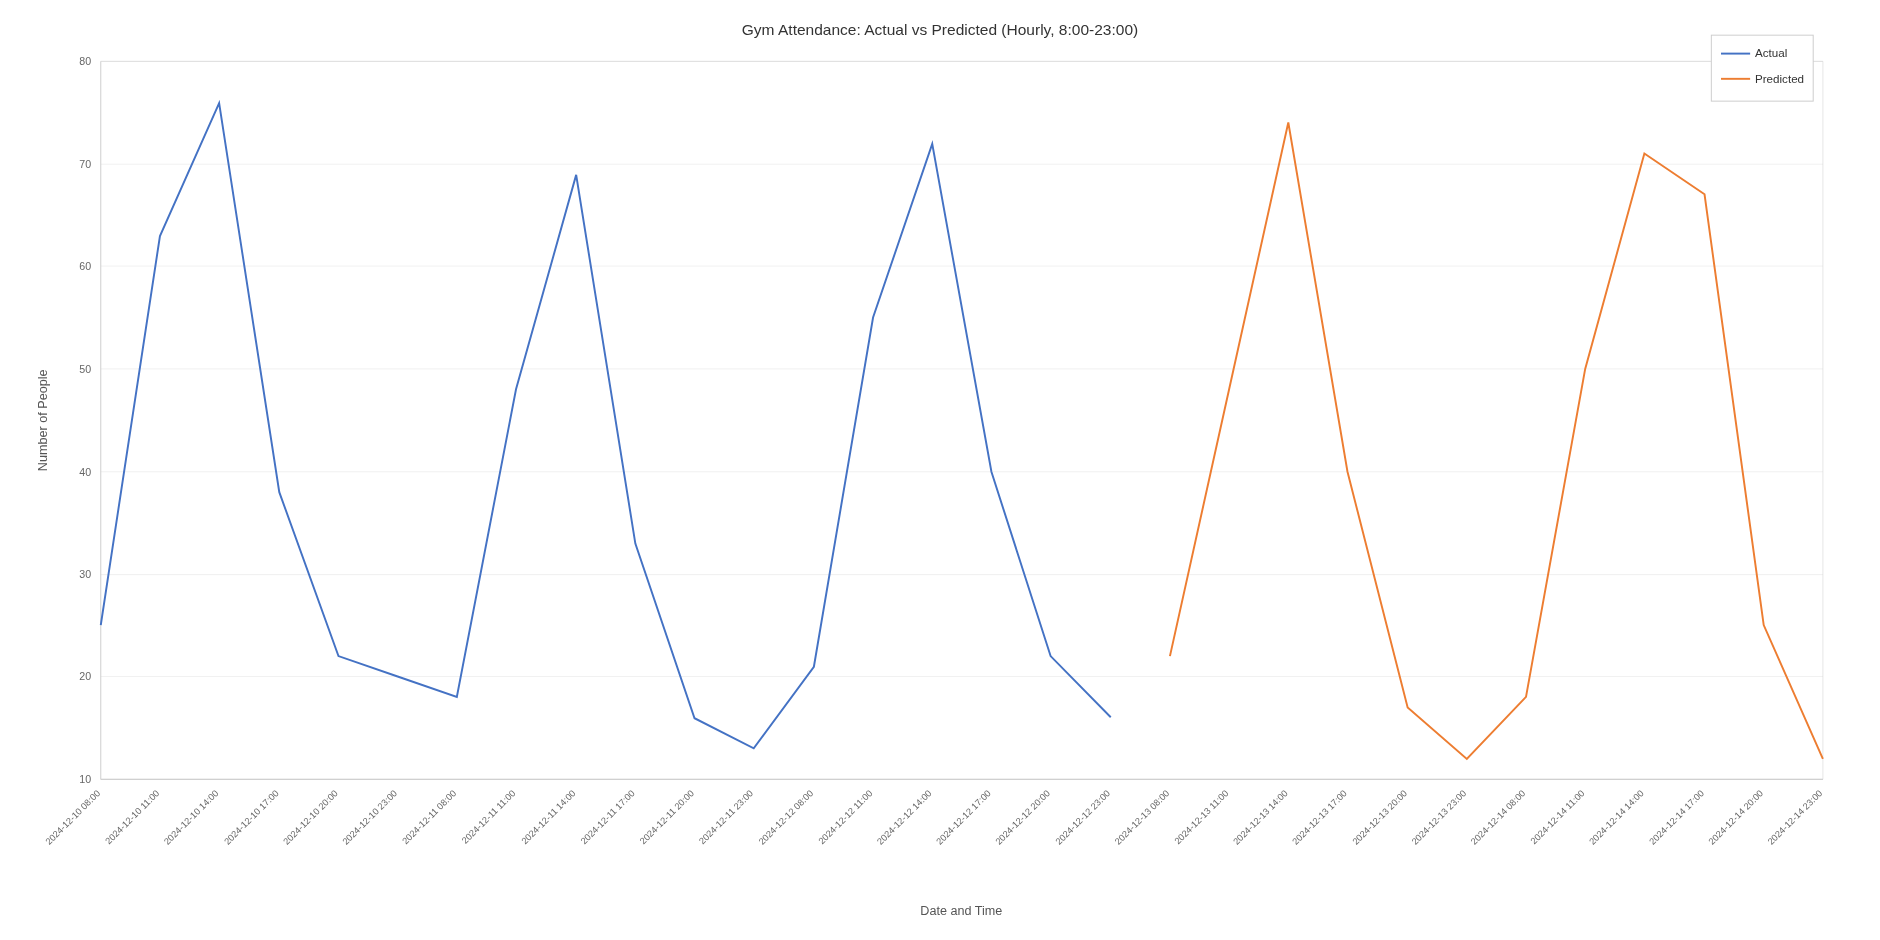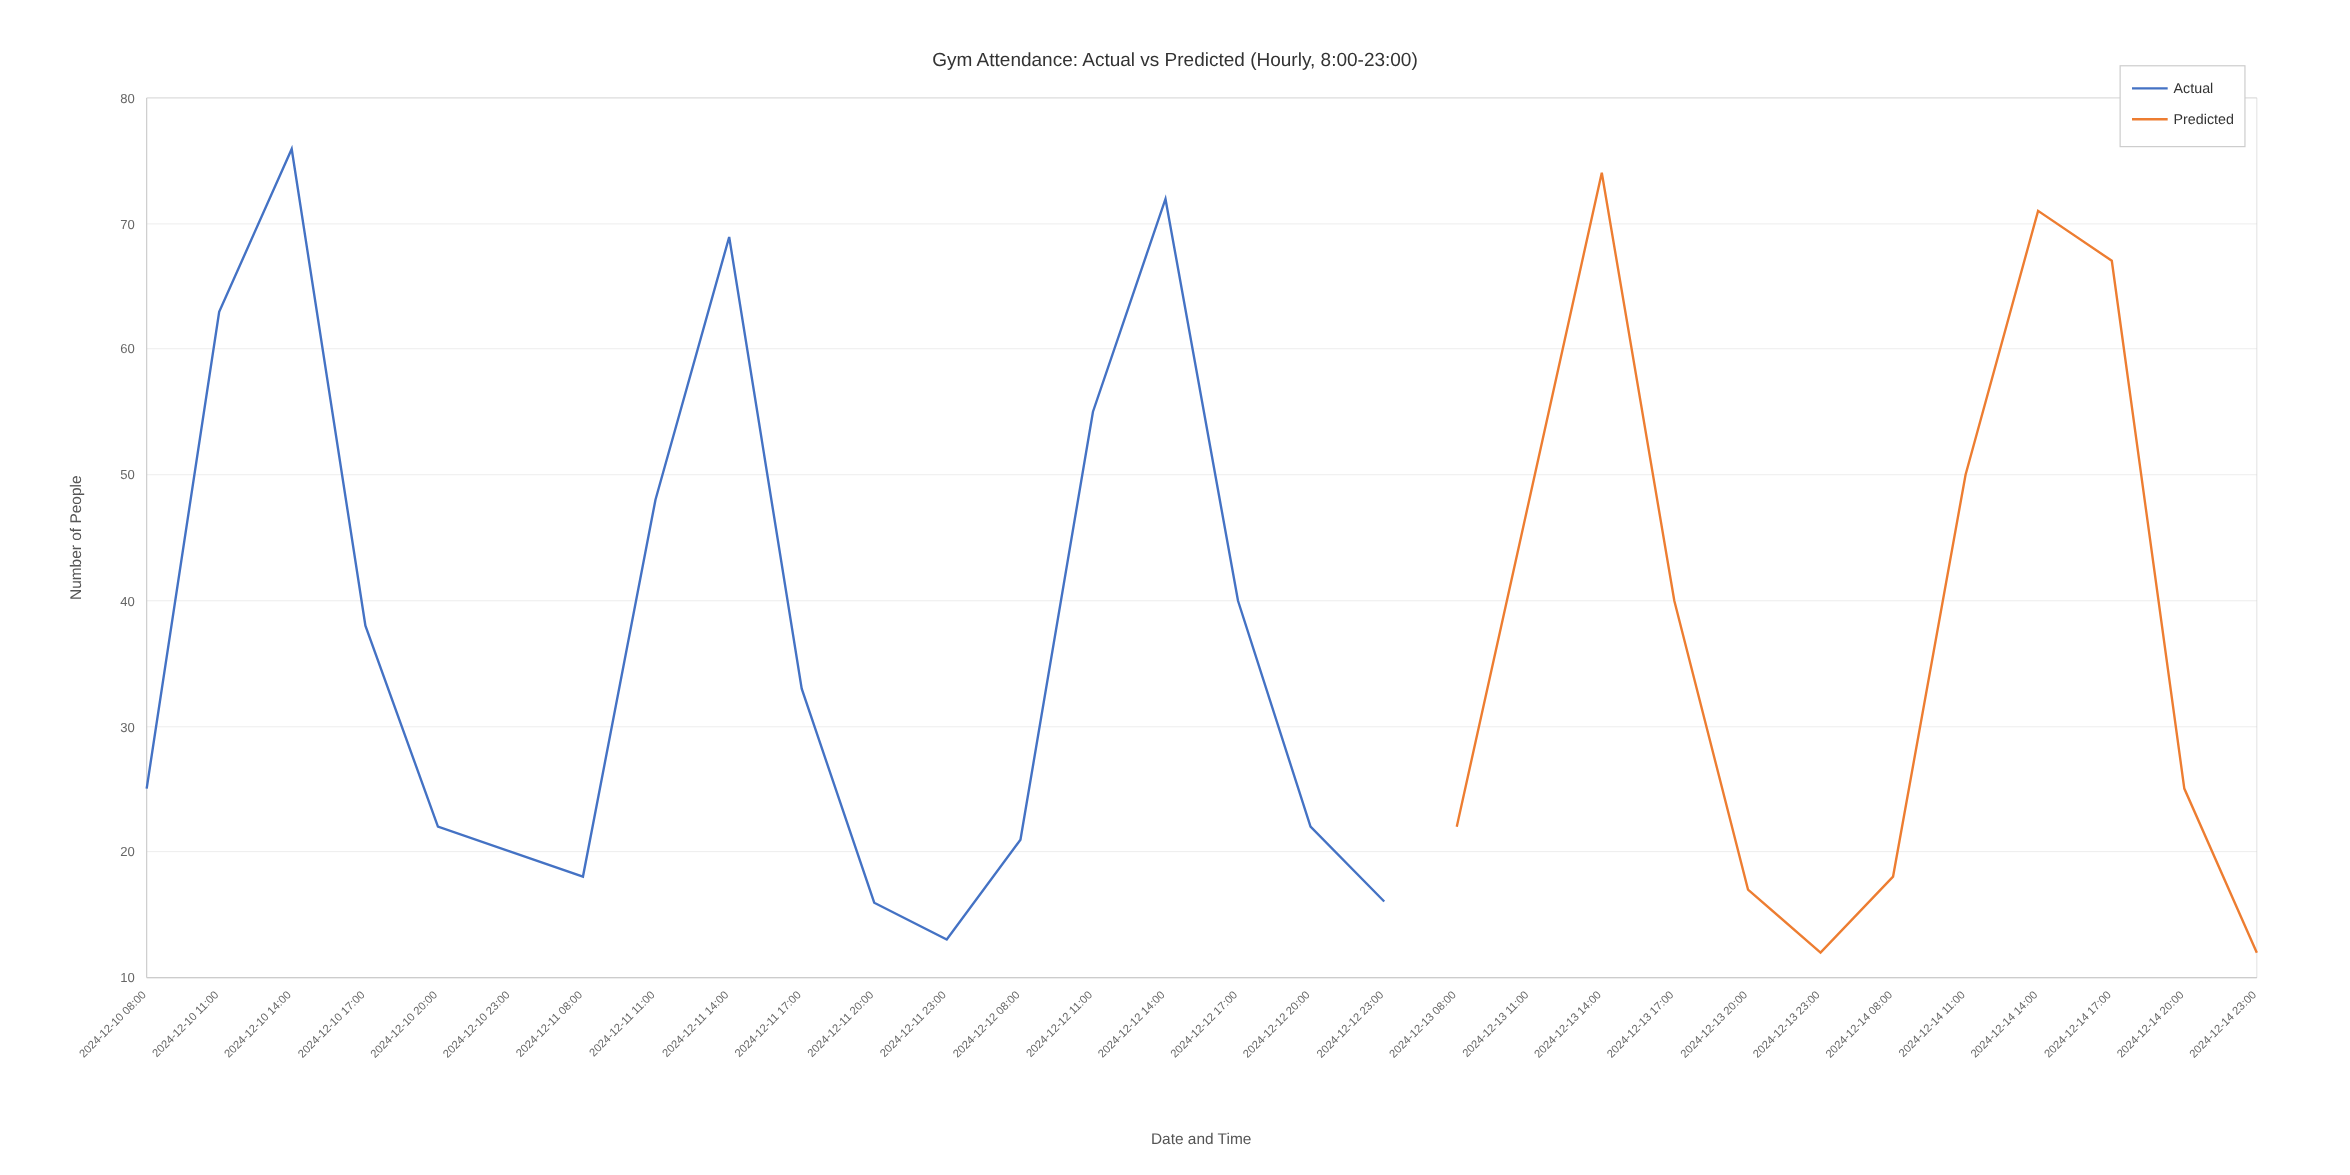--- a/index.html
+++ b/index.html
@@ -8,21 +8,21 @@
       font-family: Arial, sans-serif;
       width: 1880px;
       height: 940px;
       overflow: hidden;
     }
     .chart-container {
       width: 1880px;
       height: 940px;
       background: white;
       position: relative;
-      padding: 26px 20px 20px 20px;
+      padding: 8px 20px 20px 20px;
     }
     svg {
       width: 100%;
       height: 100%;
     }
   </style>
 </head>
 <body>
 
 <div class="chart-container">

